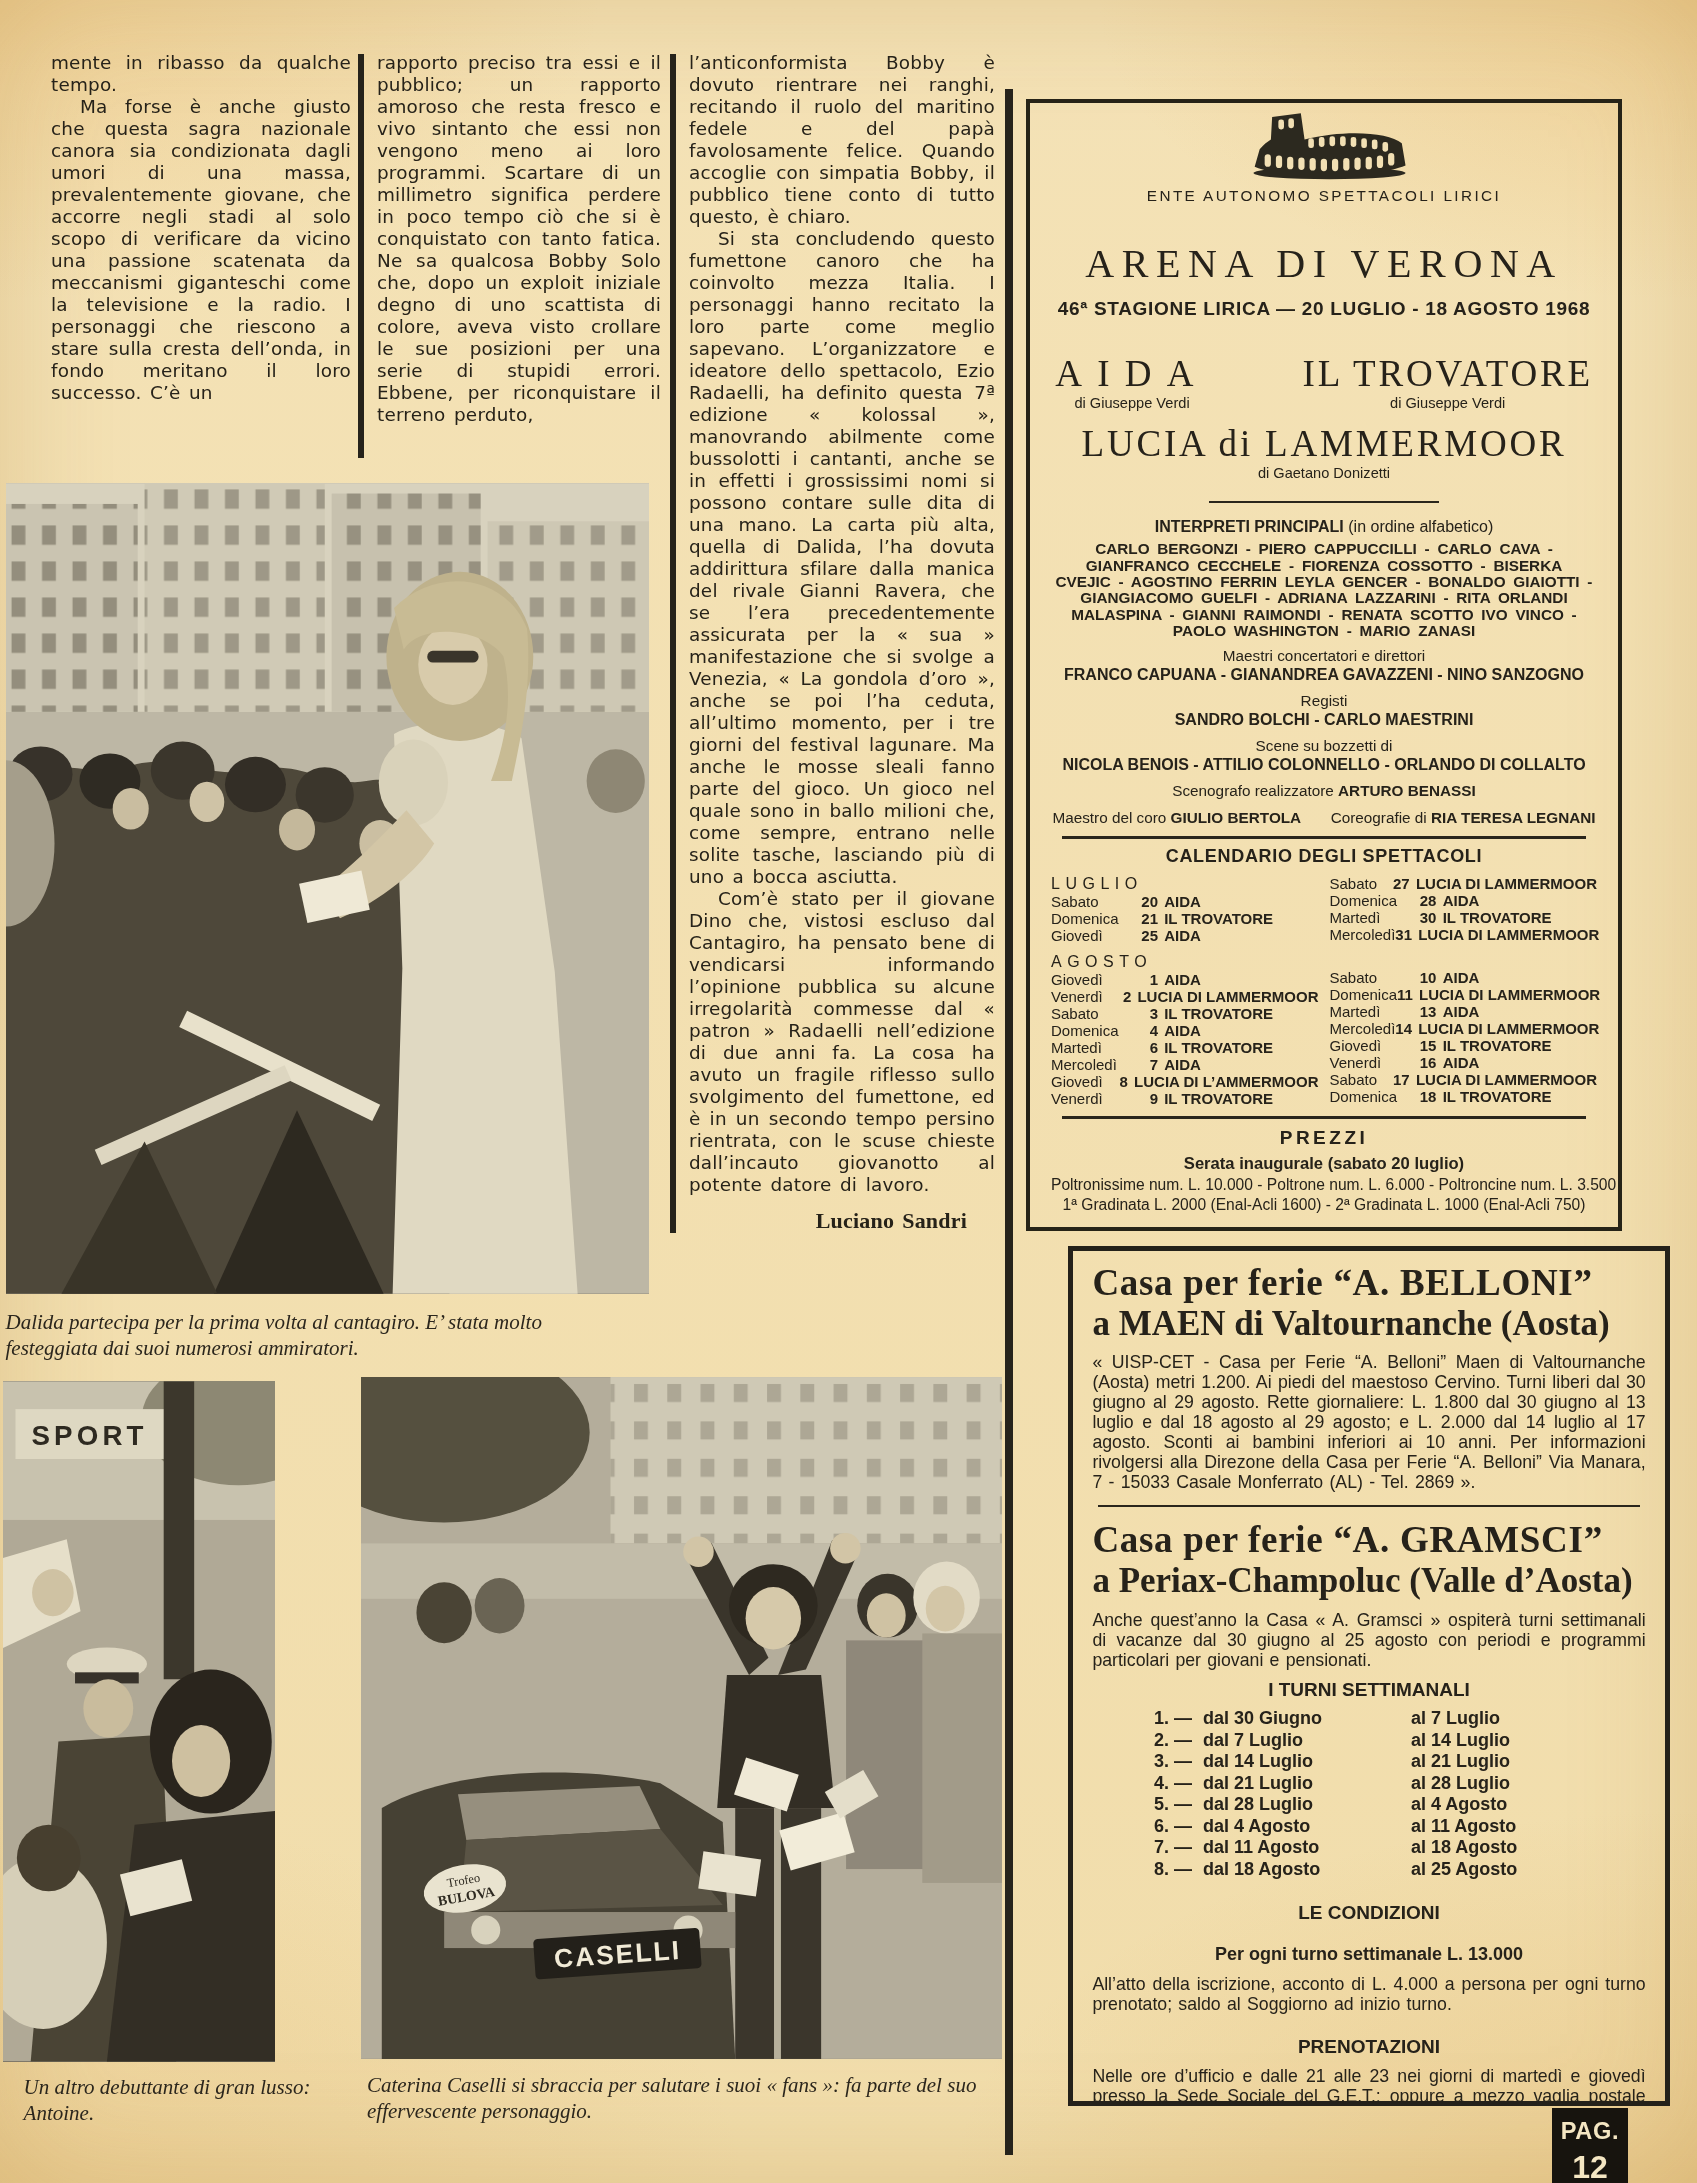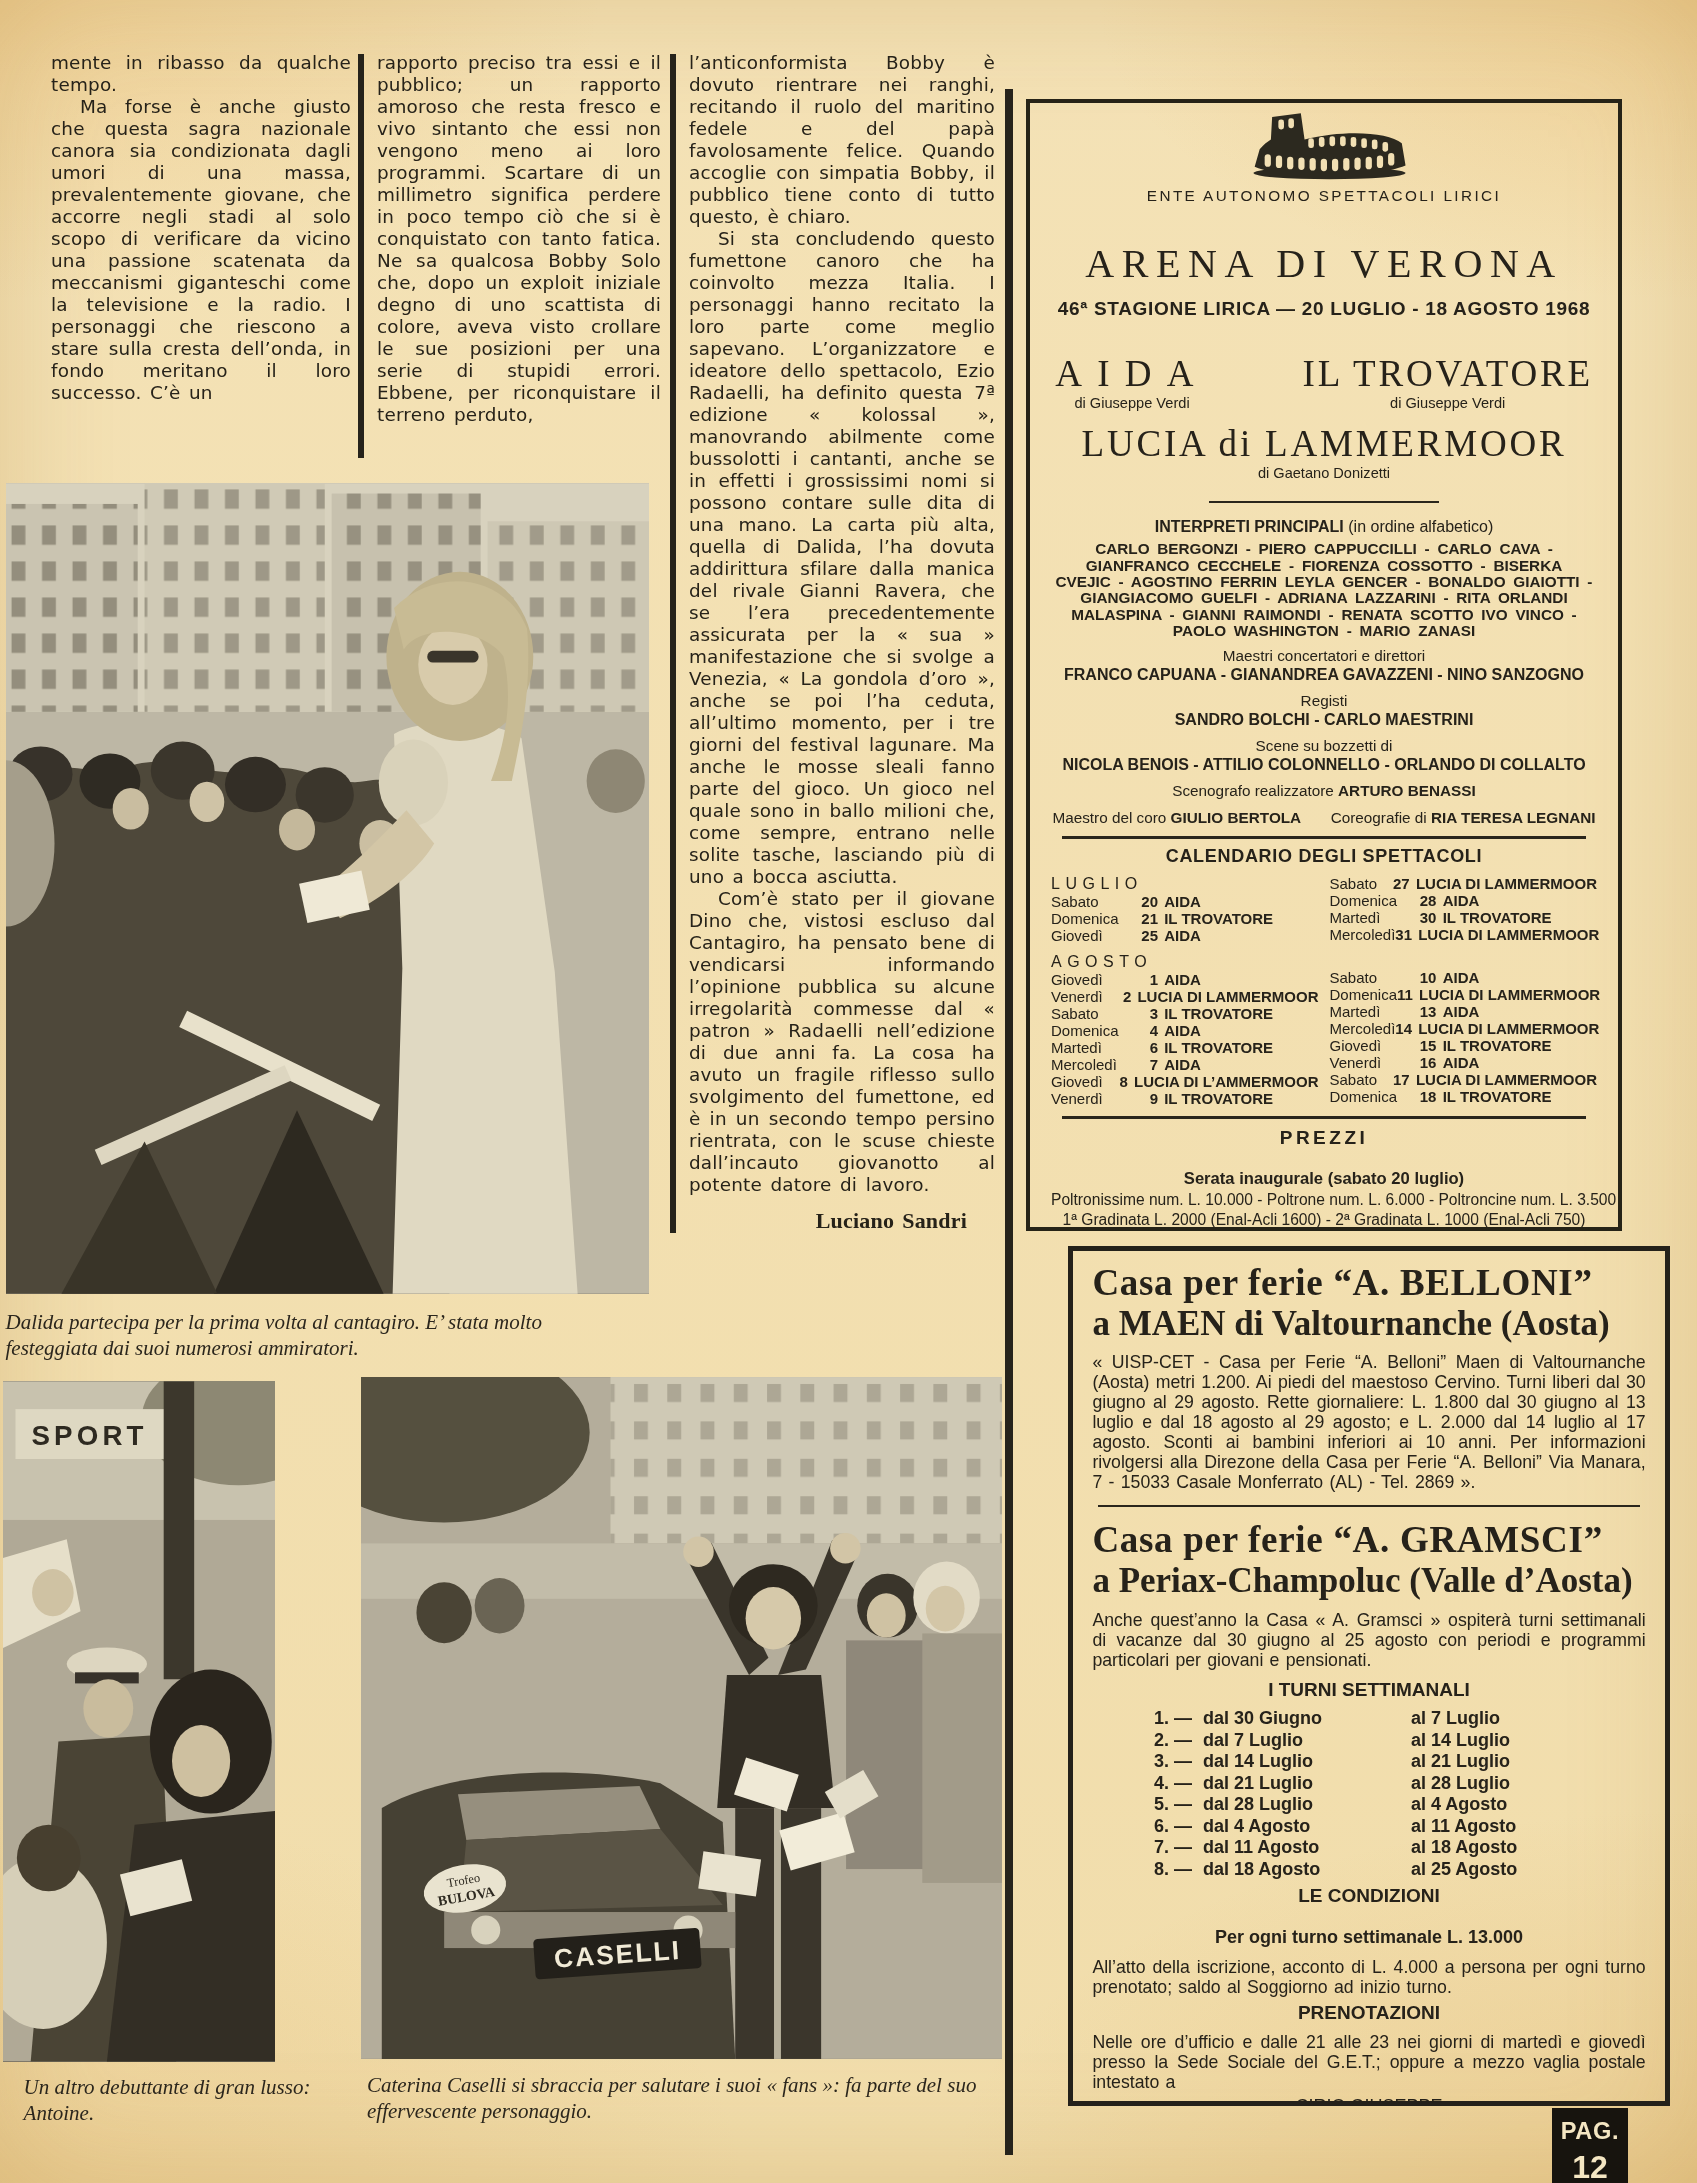--- a/index.html
+++ b/index.html
@@ -56,39 +56,39 @@
   .cal-wrap{display:flex;justify-content:space-between;margin-top:8.3px;text-align:left;}
   .cal-col{width:49%;}
   .cal-month{font-size:16px;letter-spacing:5.5px;line-height:18px;height:18px;}
   .cal-month.mt{margin-top:8.3px;}
   .cal-spacer{height:26px;}
   .cal-row{display:flex;font-size:15px;line-height:17px;}
   .cal-day{width:82px;}
   .cal-num{width:25px;text-align:right;font-weight:bold;margin-right:6.2px;}
   .cal-opera{flex:1;font-weight:bold;white-space:nowrap;}
   .prezzi-h{margin-top:8.3px;font-size:19px;letter-spacing:3.5px;}
-  .price-lbl{margin-top:20px;font-size:16.6px;}
+  .price-lbl{margin-top:5px;font-size:16.6px;}
   .price-line{margin-top:2.1px;font-size:15.6px;white-space:nowrap;}
   
   #casa-box{position:absolute;left:1068px;top:1246px;width:602px;height:860px;
      border:5.5px solid #24211a;box-sizing:border-box;padding:11px 19.4px;overflow:hidden;
      font-family:"Liberation Sans",sans-serif;color:#26221a;}
   .casa-title1{font-family:"Liberation Serif",serif;font-weight:bold;font-size:37px;
      line-height:42px;letter-spacing:0.7px;white-space:nowrap;}
   .casa-title2{font-family:"Liberation Serif",serif;font-weight:bold;font-size:35px;
      line-height:40px;white-space:nowrap;}
   .casa-body{margin-top:8.3px;font-size:17.7px;line-height:20px;text-align:justify;word-spacing:1.4px;}
   .casa-hr{height:2.1px;background:#2a261c;margin:12.5px auto;width:98%;}
   .turni-h{text-align:center;margin-top:9.7px;font-size:19px;}
   .turni{width:430px;margin:7px auto 0;}
   .turno-row{display:flex;font-size:18px;line-height:21.5px;font-weight:bold;}
   .t-n{width:49px;}
   .t-from{width:208px;}
   .t-to{flex:1;}
-  .cond-h{text-align:center;margin-top:5px;font-size:19px;}
+  .cond-h{text-align:center;margin-top:22px;font-size:19px;}
   .cond-sub{text-align:center;margin-top:20px;font-size:18px;}
   .center-line{text-align:center;margin-top:4.2px;font-size:18px;}
   
   #pag-badge{position:absolute;left:1552px;top:2108px;width:76px;height:97px;
      background:#17140e;color:#f4e6c2;text-align:center;font-family:"Liberation Sans",sans-serif;}
   #pag-badge .pl{display:block;margin-top:9.7px;font-size:23.6px;font-weight:bold;letter-spacing:0.7px;}
   #pag-badge .pn{display:block;margin-top:4.2px;font-size:32px;font-weight:bold;}
 </style>
 </head>
 <body>

